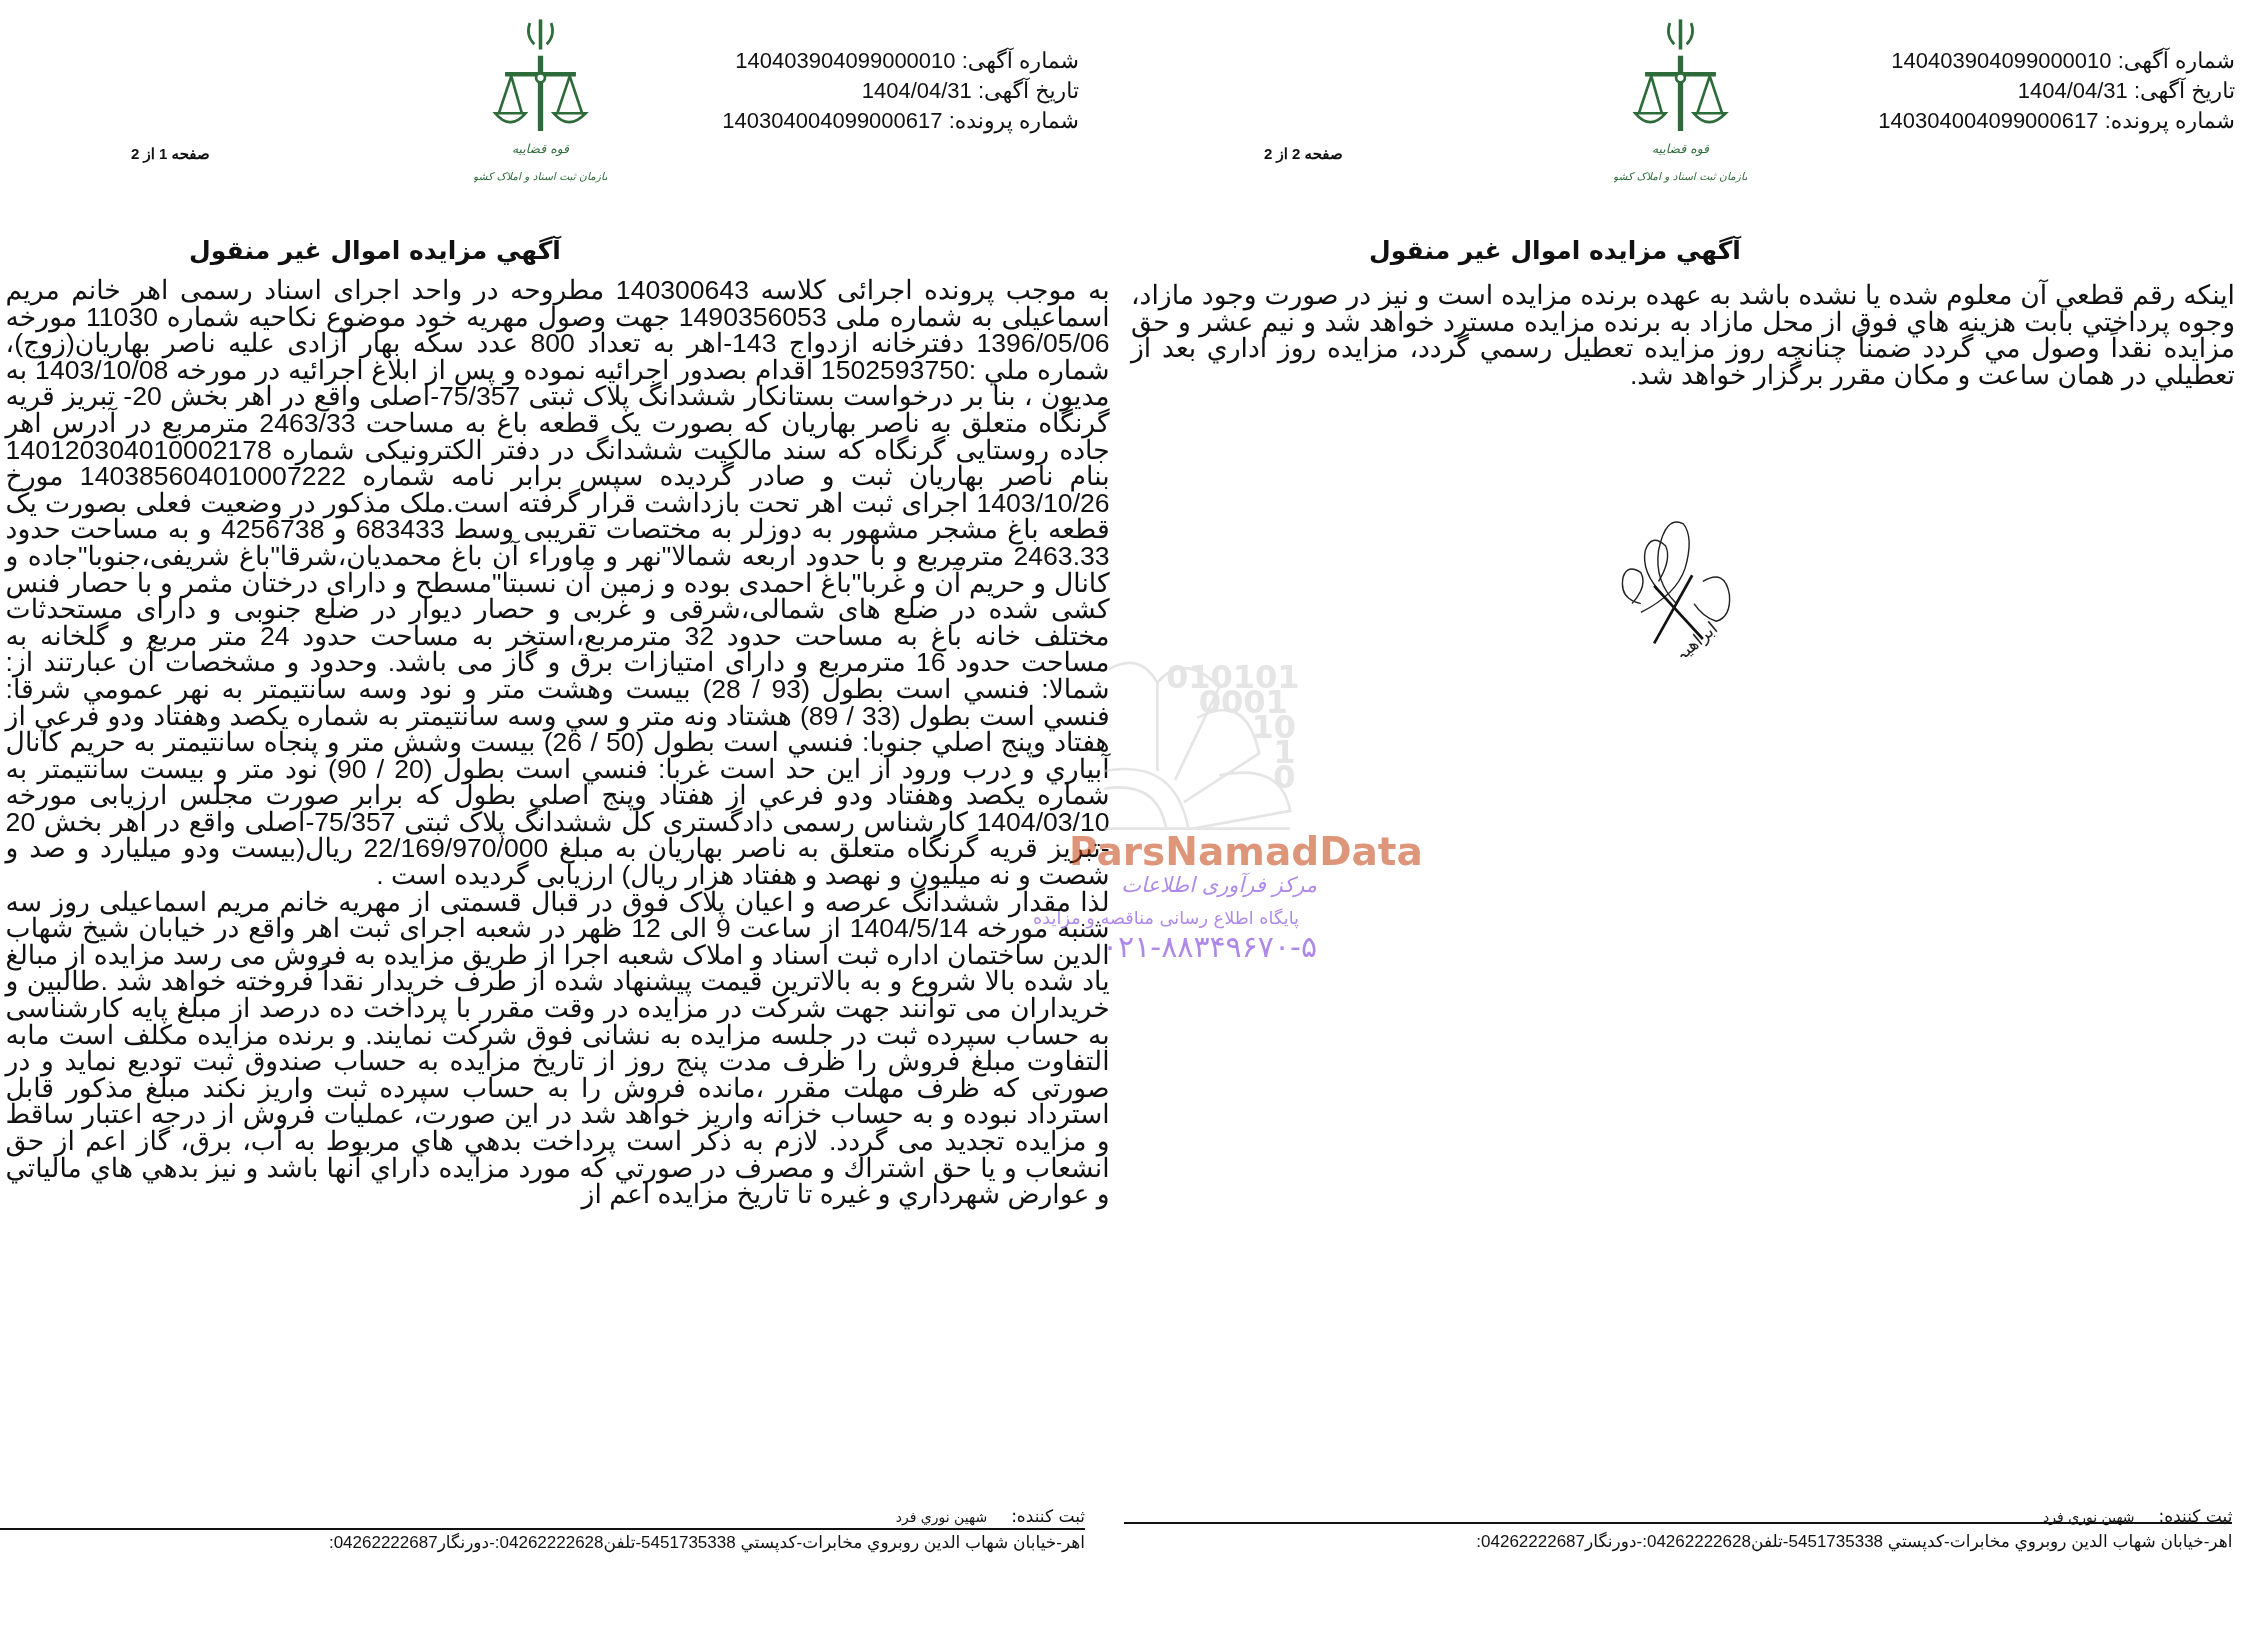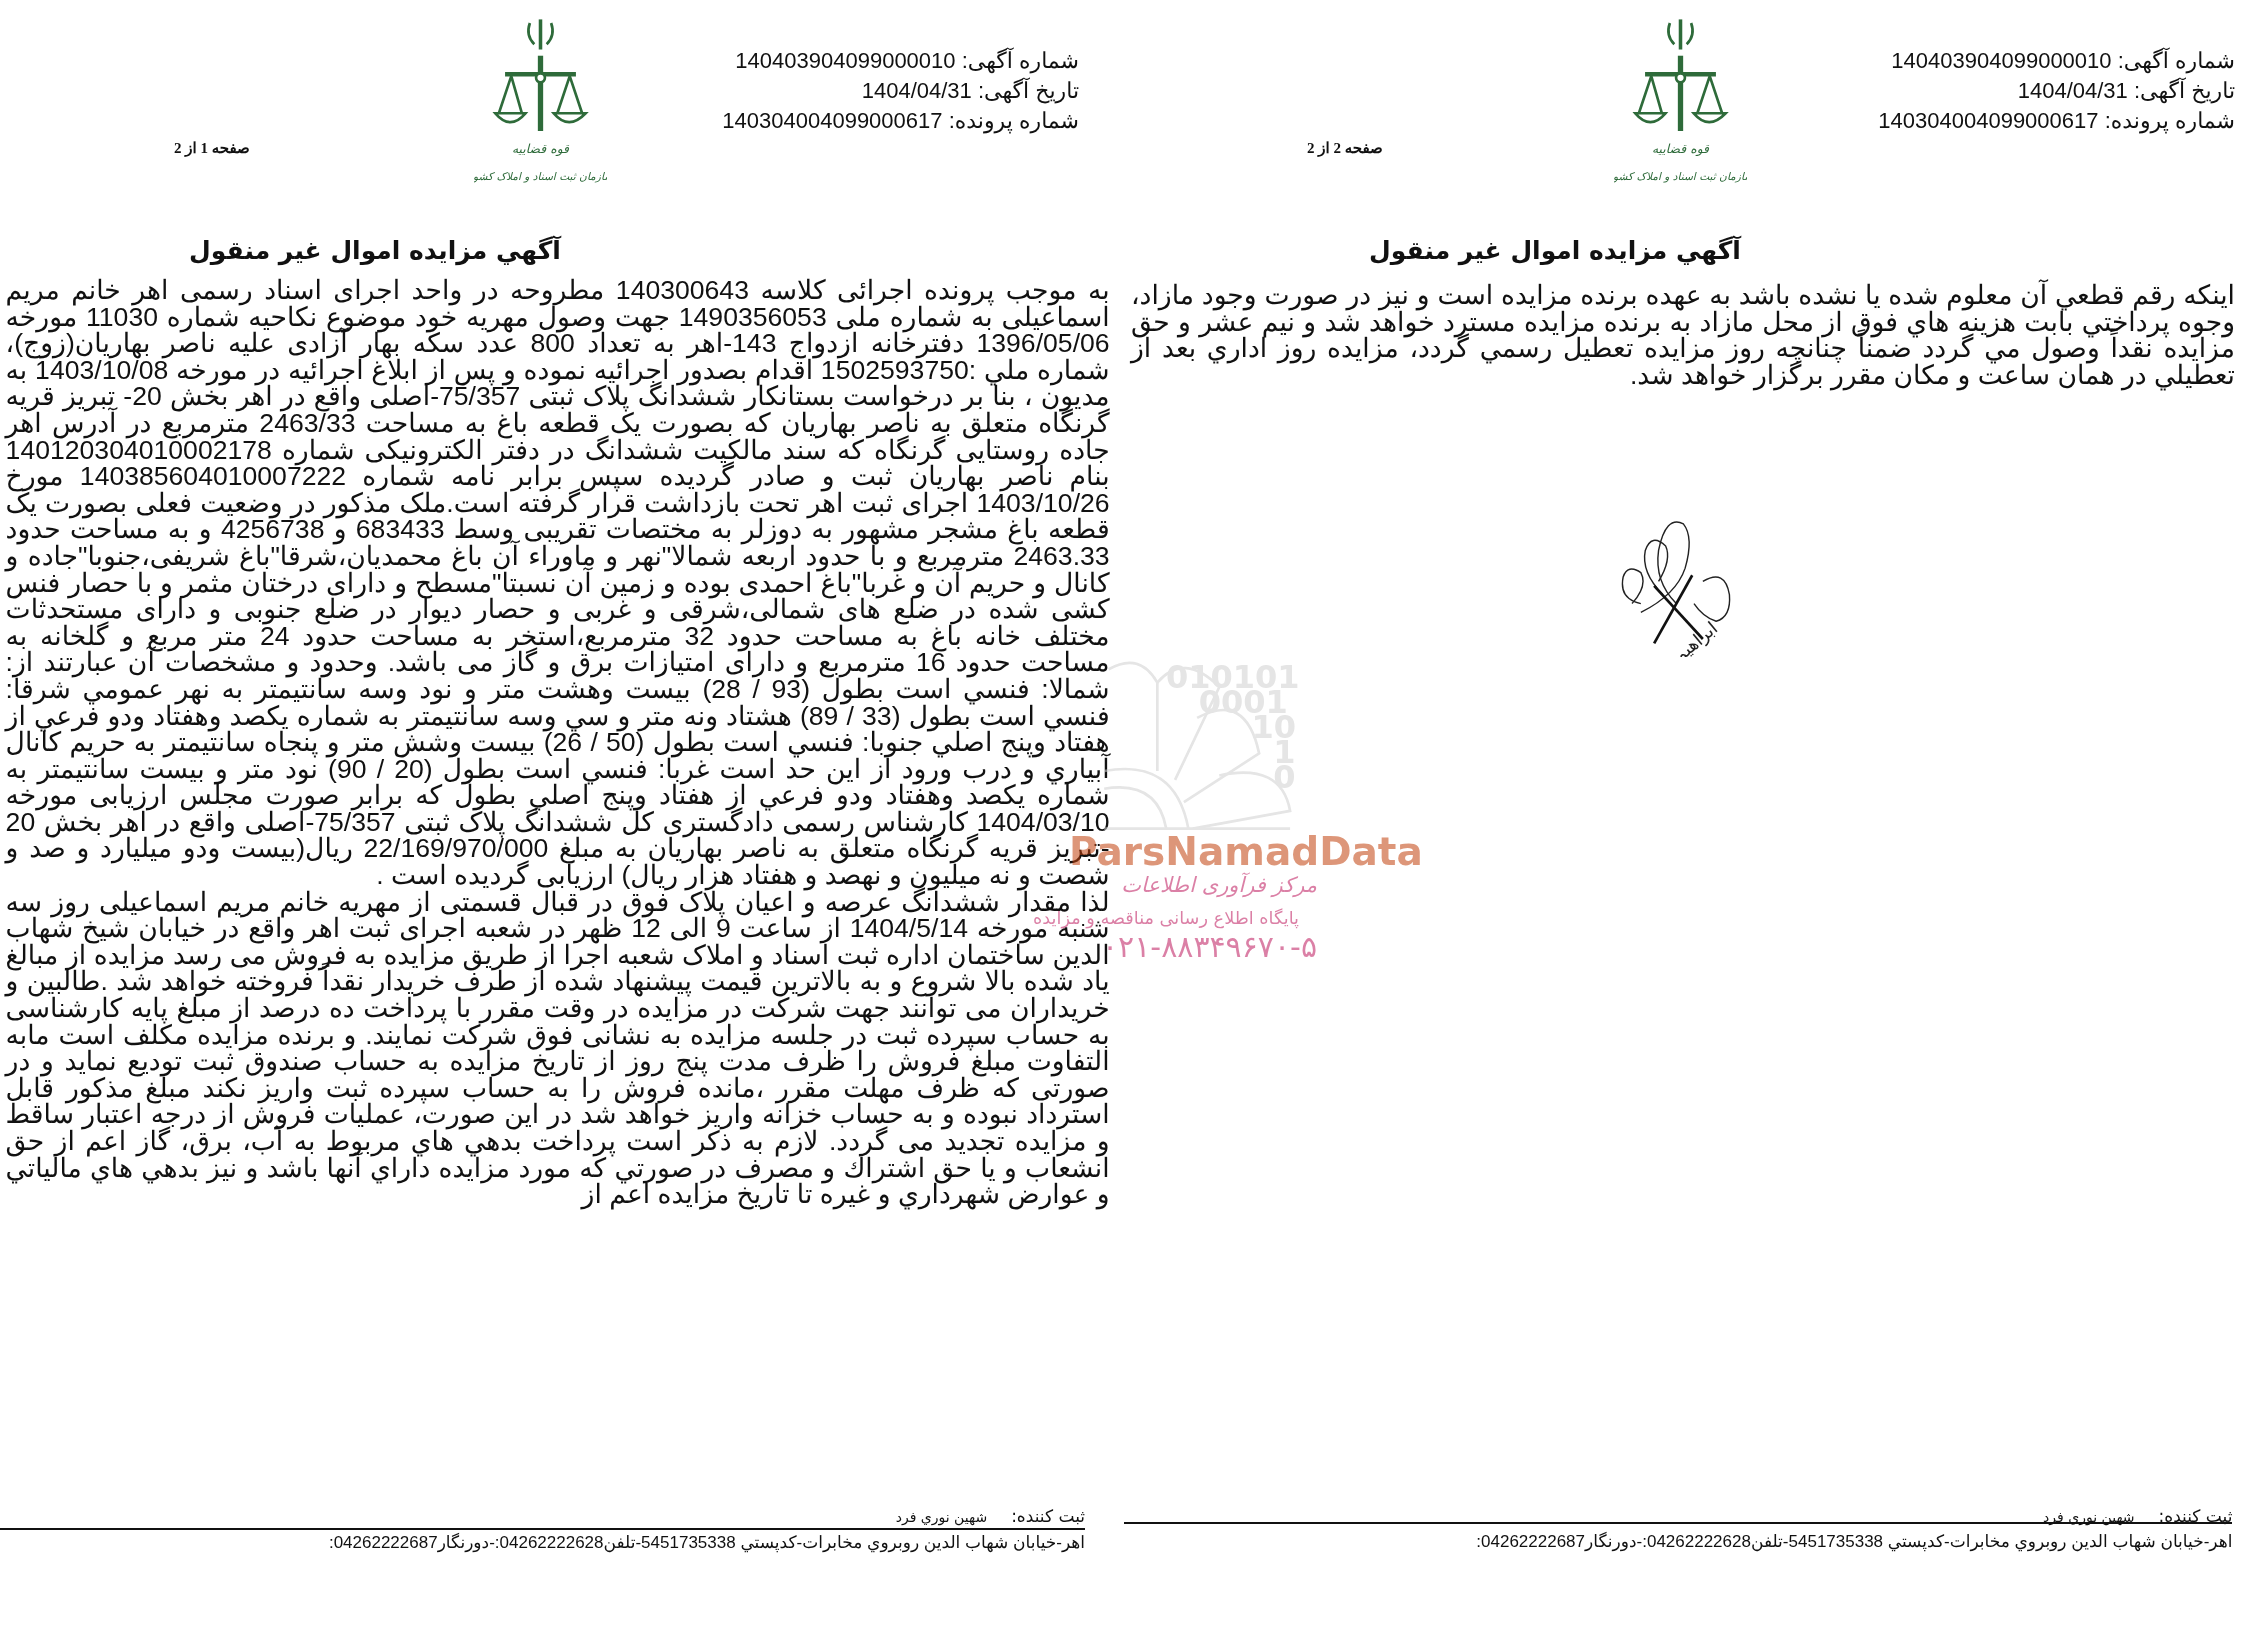--- a/index.html
+++ b/index.html
@@ -10,21 +10,21 @@
 
   .meta { position:absolute; top:46px; font-family:"Liberation Sans", sans-serif; font-size:22px; line-height:30px; text-align:right; direction:rtl; }
   .page-left .meta { right:43px; }
   .page-right .meta { right:24px; }
   .meta .num { direction:ltr; unicode-bidi:isolate; }
 
   .emblem { position:absolute; top:7px; width:133px; height:186px; }
   .page-left .emblem { left:474px; }
   .page-right .emblem { left:470px; }
 
-  .pageno { position:absolute; top:139px; font-size:15px; font-weight:bold; font-family:Liberation Serif, serif;margin-left:43px; }
+  .pageno { position:absolute; top:145px; font-size:15px; font-weight:bold; font-family:Liberation Sans, sans-serif; }
   .page-left .pageno { left:131px; }
   .page-right .pageno { left:120px; }
 
   .title { position:absolute; top:236px; left:0; right:0; text-align:center; font-size:25px; font-weight:bold; font-family:"DejaVu Sans", sans-serif; }
   .page-left .title { left:0; right:372px; }
   .page-right .title { left:0; right:293px; }
 
   .body { position:absolute; font-family:"Liberation Sans", sans-serif; font-size:26.6px; line-height:26.6px; text-align:justify; text-align-last:right; }
   .page-left .body { top:277px; right:12.4px; width:1104px; }
   .page-right .body { top:282px; right:24px; width:1104px; }
@@ -40,21 +40,21 @@
   .rule { position:absolute; height:1.8px; background:#111; }
   .page-left .rule { top:1528px; right:37px; width:1099px; }
   .page-right .rule { top:1522px; right:26.6px; width:1108px; }
   .address { position:absolute; font-family:"Liberation Sans", sans-serif; font-size:17px; }
   .page-left .address { top:1532px; right:37px; }
   .page-right .address { top:1531px; right:26.6px; }
 
   .watermark { position:absolute; left:1104px; top:656px; width:266px; height:319px; opacity:0.55; pointer-events:none;text-align:center; }
   .wm-digits { position:absolute; left:62px; top:8.9px; font-family:"DejaVu Sans", sans-serif; font-weight:bold; font-size:32px; line-height:25px; color:#cfcfcf; direction:ltr; }
   .wm-brand { position:absolute; left:-35px; top:173px; font-family:"DejaVu Sans", sans-serif; font-weight:bold; font-size:39px; color:#c2410c; direction:ltr; }
-  .wm-line { position:absolute; direction:rtl; color:#be185d; font-family:"DejaVu Sans", sans-serif; white-space:nowrap; }
+  .wm-line { position:absolute; direction:rtl; color:#6d28d9; font-family:"DejaVu Sans", sans-serif; white-space:nowrap; }
 </style>
 </head>
 <body>
 
 <div class="page page-left">
   <div class="meta">
     <div>
       <span>شماره آگهی:</span>
       <span class="num">140403904099000010</span>
     </div>

